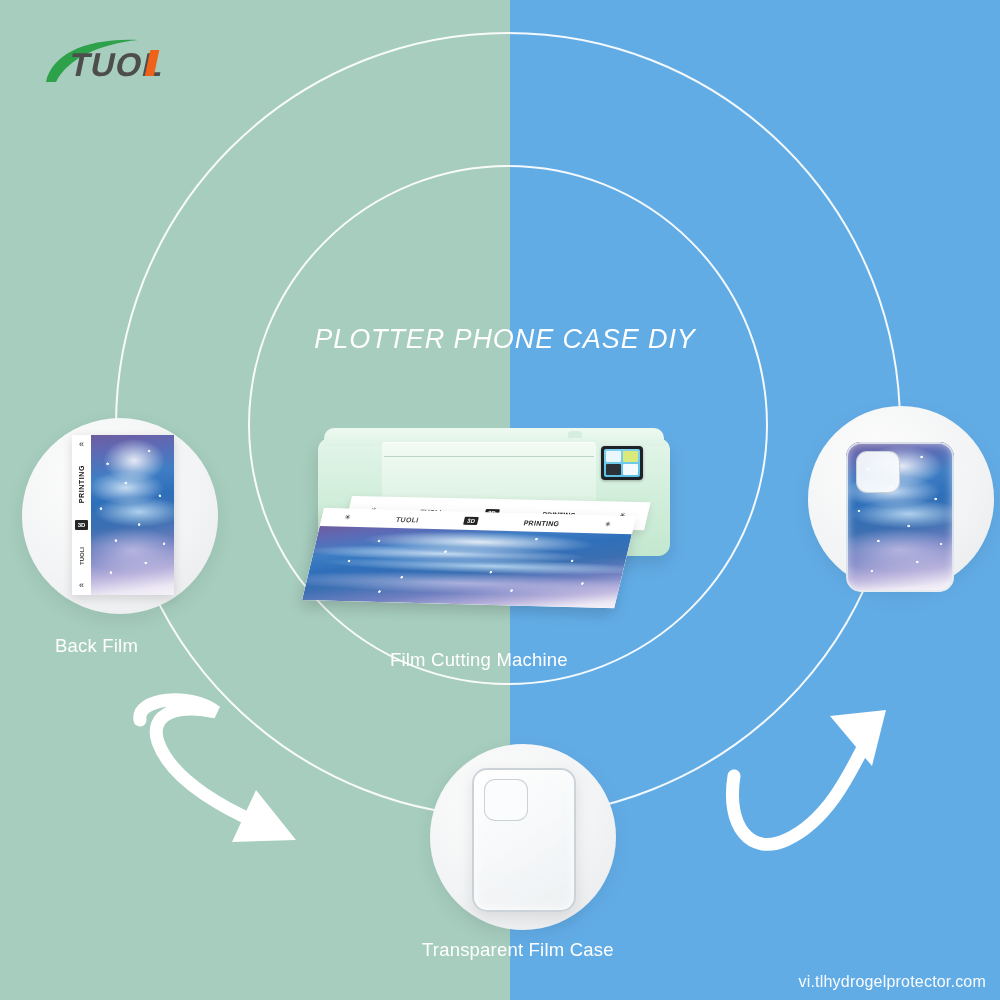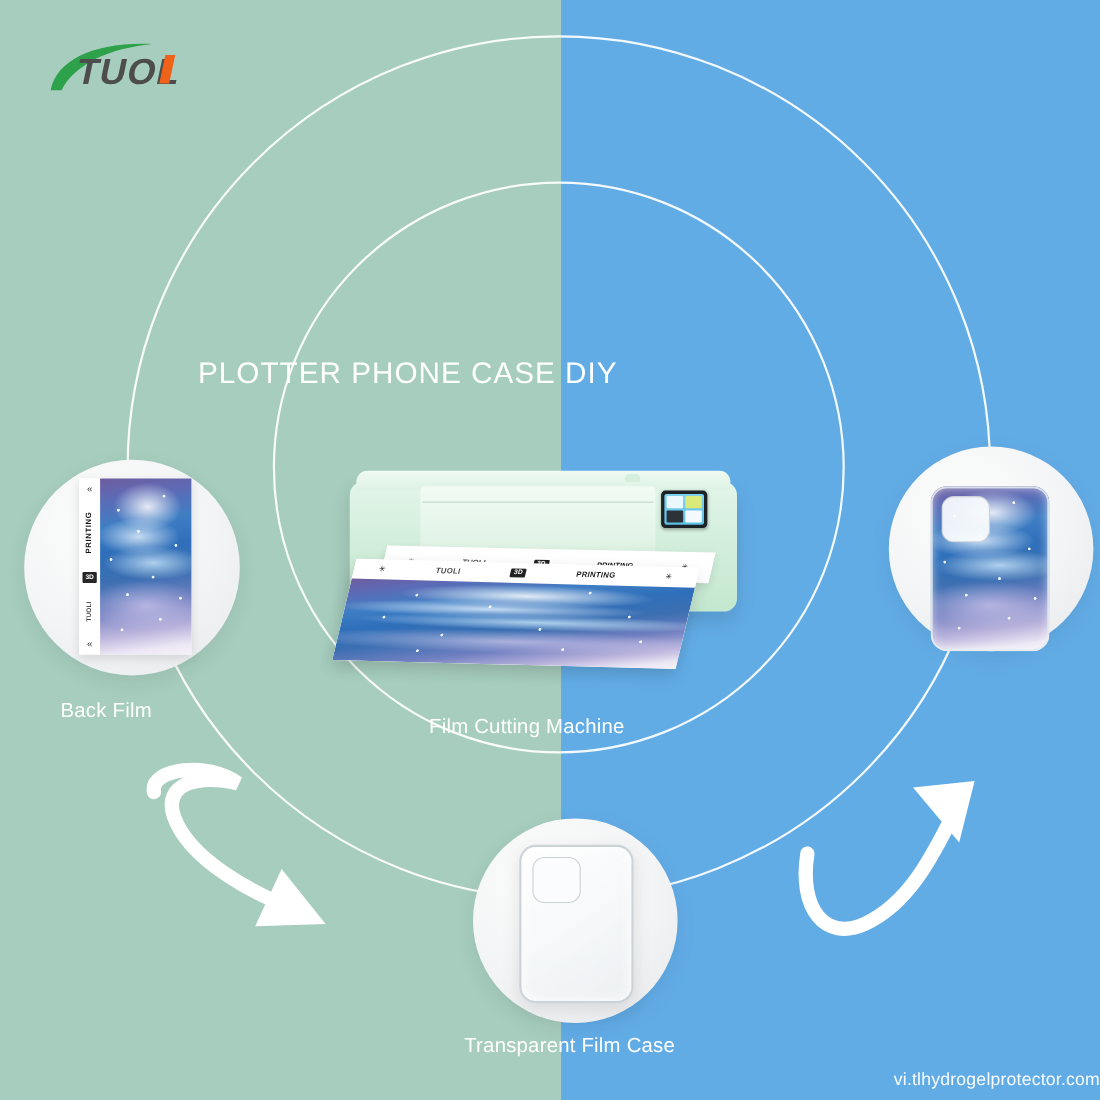--- a/index.html
+++ b/index.html
@@ -19,22 +19,22 @@
   .ring-outer{left:115px;top:32px;width:786px;height:786px;}
   .ring-inner{left:248px;top:165px;width:520px;height:520px;}
 
   
   .logo{position:absolute;left:38px;top:28px;width:180px;height:62px;}
   .logo svg{display:block;}
 
   
   .headline{
     position:absolute;left:180px;top:322px;width:650px;
-    color:#ffffff;font-size:27px;letter-spacing:.9px;
-    line-height:1.32;font-weight:400;
+    text-align:center;color:#ffffff;font-size:27px;letter-spacing:.9px;
+    line-height:1.32;font-weight:400;font-style:italic;
   }
   .headline span{display:block;}
 
   
   .node-label{position:absolute;color:#fff;font-size:18.5px;line-height:1.25;font-weight:400;letter-spacing:.2px;}
   .lbl-backfilm{left:55px;top:634px;}
   .lbl-machine{left:390px;top:648px;}
   .lbl-case{left:422px;top:938px;}
   .lbl-custom{left:852px;top:625px;text-align:right;width:142px;}
 
@@ -140,21 +140,21 @@
   .cam{position:absolute;left:10px;top:9px;width:42px;height:40px;border-radius:11px;
        background:rgba(250,252,253,.93);border:1.5px solid rgba(198,206,212,.9);}
   .case-art{position:absolute;inset:0;}
   .case-frame{position:absolute;inset:0;border-radius:15px;border:2.5px solid rgba(230,236,240,.9);
               box-shadow:inset 0 0 9px rgba(255,255,255,.55);pointer-events:none;}
 
   
   .arrow{position:absolute;}
 
   
-  .site-url{position:absolute;right:0;bottom:9px;color:rgba(255,255,255,.96);font-size:16px;letter-spacing:.2px;}
+  .site-url{position:absolute;right:14px;bottom:9px;color:rgba(255,255,255,.96);font-size:16px;letter-spacing:.2px;}
 </style>
 </head>
 <body>
 
 <div id="stage">
 
   <div class="bg-left"></div>
   <div class="bg-right"></div>
 
   <div class="ring ring-outer"></div>

